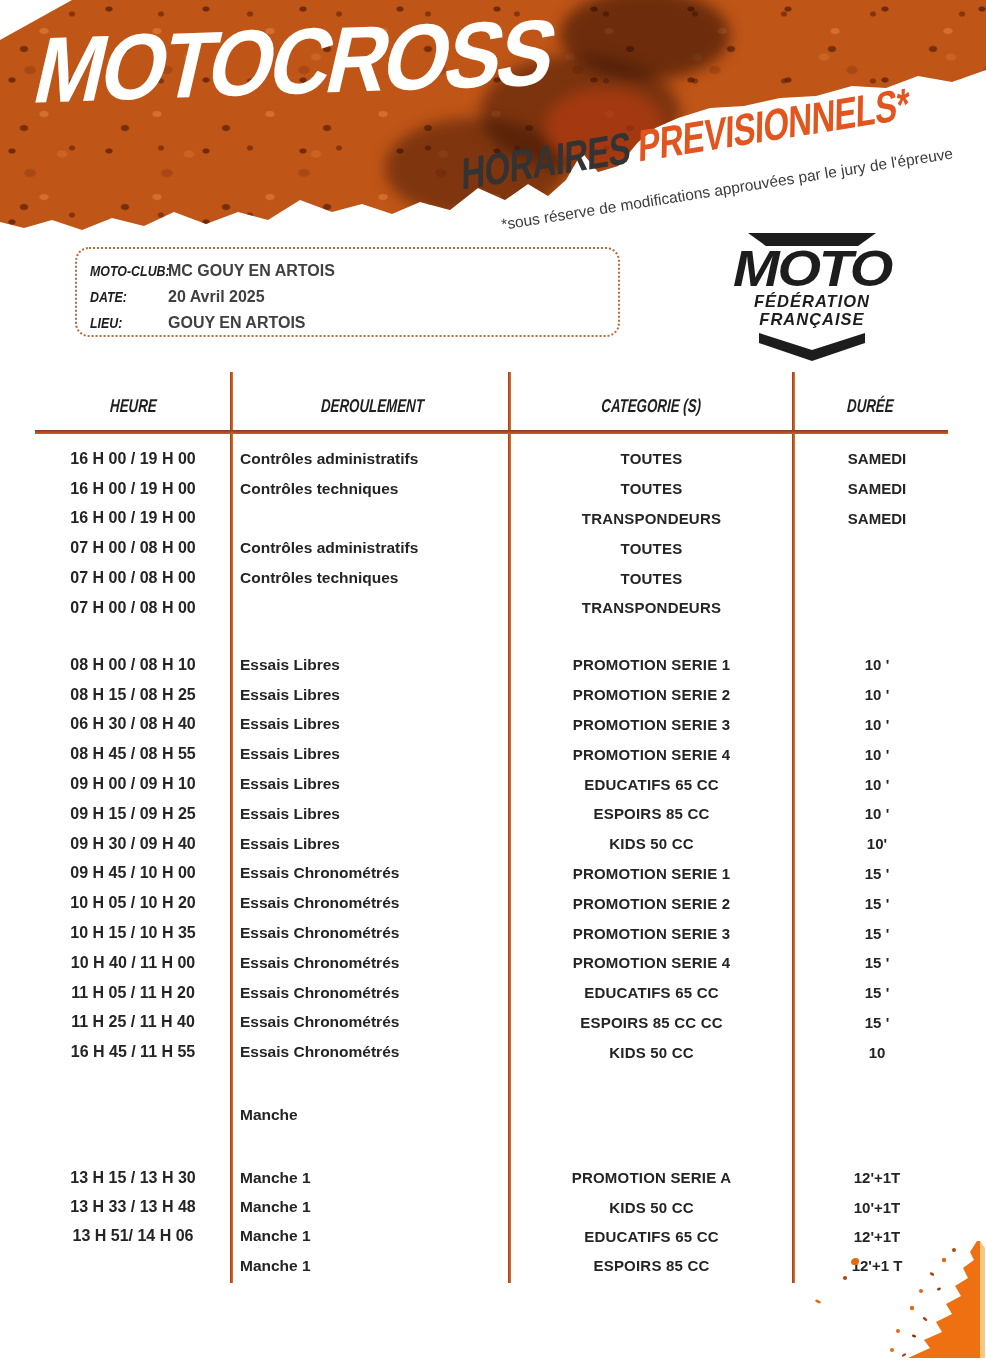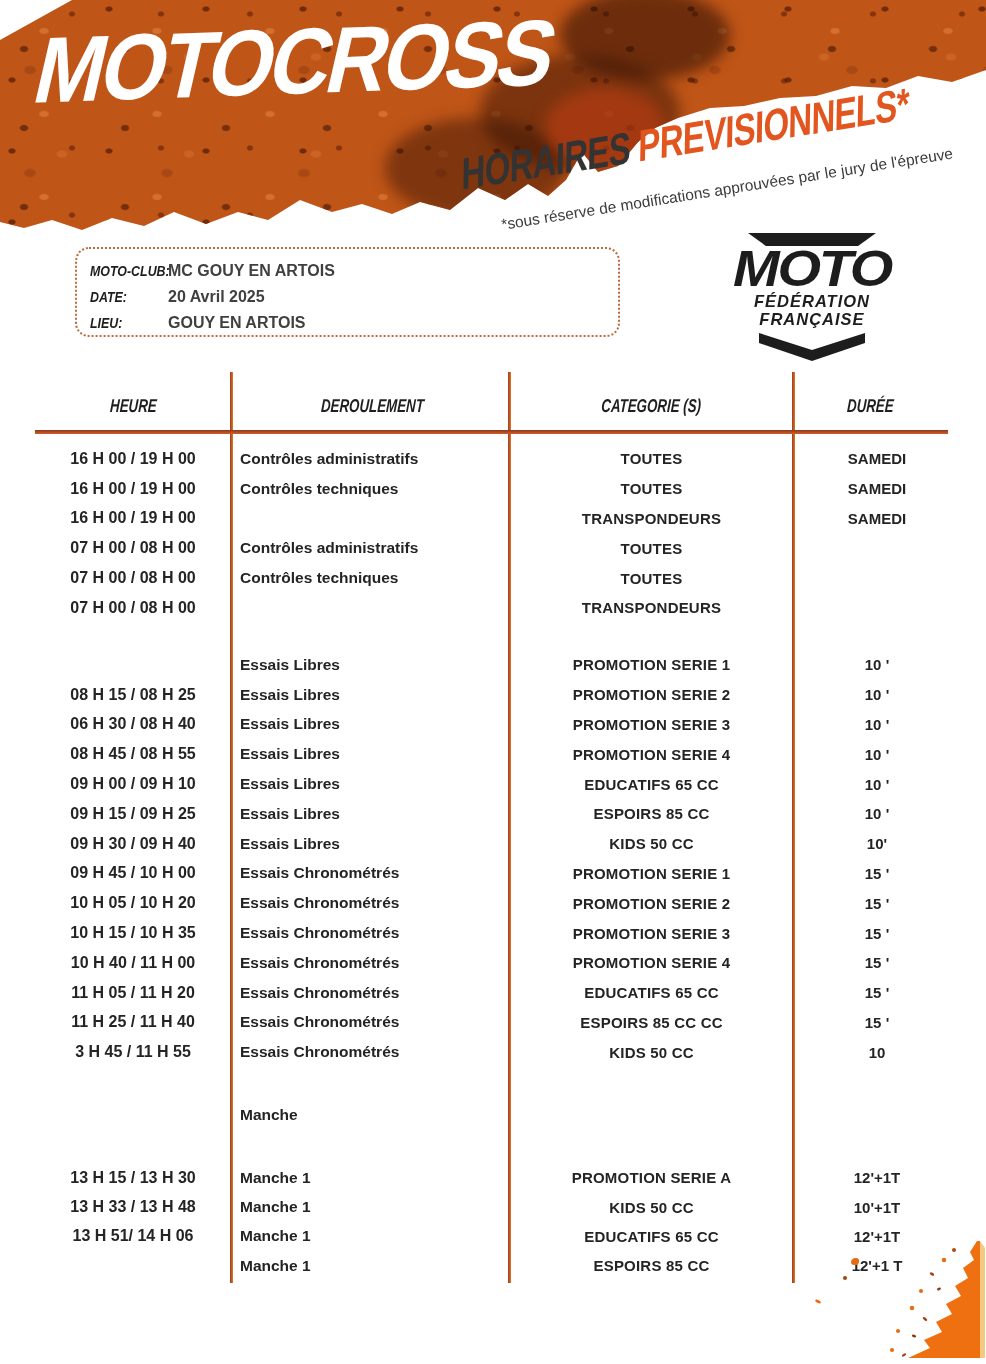--- a/index.html
+++ b/index.html
@@ -185,20 +185,21 @@
       </div>
       <div class="trow">
         <div class="cell c-heure">07 H 00 / 08 H 00</div>
         <div class="cell c-der"></div>
         <div class="cell c-cat">TRANSPONDEURS</div>
         <div class="cell c-dur"></div>
       </div>
     </div>
   <div class="sec" id="secB" style="top:650px;">
       <div class="trow">
+        <div class="cell c-heure">08 H 00 / 08 H 10</div>
         <div class="cell c-der">Essais Libres</div>
         <div class="cell c-cat">PROMOTION SERIE 1</div>
         <div class="cell c-dur">10 '</div>
       </div>
       <div class="trow">
         <div class="cell c-heure">08 H 15 / 08 H 25</div>
         <div class="cell c-der">Essais Libres</div>
         <div class="cell c-cat">PROMOTION SERIE 2</div>
         <div class="cell c-dur">10 '</div>
       </div>
@@ -262,21 +263,21 @@
         <div class="cell c-cat">EDUCATIFS 65 CC</div>
         <div class="cell c-dur">15 '</div>
       </div>
       <div class="trow">
         <div class="cell c-heure">11 H 25 / 11 H 40</div>
         <div class="cell c-der">Essais Chronométrés</div>
         <div class="cell c-cat">ESPOIRS 85 CC CC</div>
         <div class="cell c-dur">15 '</div>
       </div>
       <div class="trow">
-        <div class="cell c-heure">3 H 45 / 11 H 55</div>
+        <div class="cell c-heure">16 H 45 / 11 H 55</div>
         <div class="cell c-der">Essais Chronométrés</div>
         <div class="cell c-cat">KIDS 50 CC</div>
         <div class="cell c-dur">10</div>
       </div>
     </div>
   <div class="sec" id="secC" style="top:1100px;">
       <div class="trow">
         <div class="cell c-heure"></div>
         <div class="cell c-der">Manche</div>
         <div class="cell c-cat"></div>

